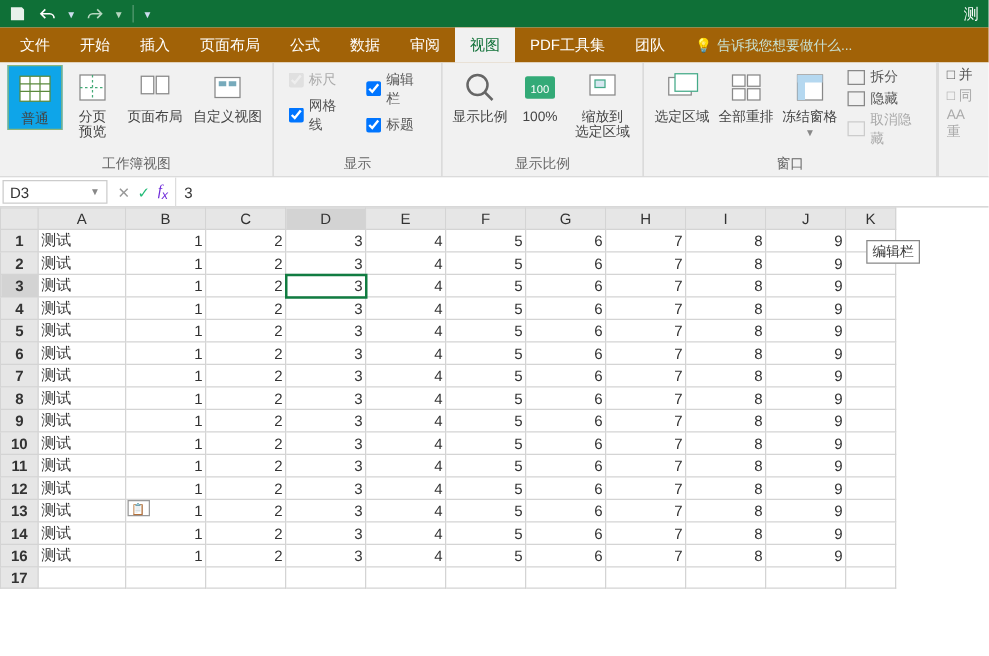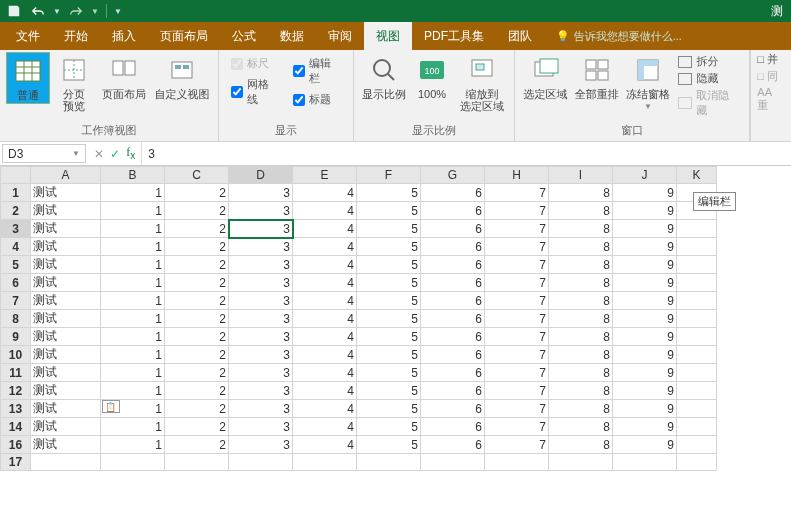--- a/index.html
+++ b/index.html
@@ -30,21 +30,21 @@
 .win-item { display: flex; align-items: center; gap: 4px; }
 .win-ic { width: 14px; height: 12px; border: 1px solid #888; display: inline-block; }
 .rib-right { border-left: 1px solid #d4d4d4; padding: 2px 6px; display: flex; flex-direction: column; gap: 2px; font-size: 11px; color: #555; }
 
 .namebox-row { height: 24px; border-bottom: 1px solid #ccc; display: flex; align-items: stretch; background: #fff; }
 .namebox { width: 84px; border: 1px solid #ccc; margin: 2px; display: flex; align-items: center; padding: 0 5px; font-size: 12px; justify-content: space-between; }
 .namebox .dd { font-size: 8px; color: #888; }
 .fx-btns { display: flex; align-items: center; gap: 6px; padding: 0 6px; color: #888; font-size: 12px; }
 .fx-btns .x { color: #999; }
 .fx-btns .chk-ic { color: #2b7; }
-.fx { font-family: serif; color: #15803d; }
+.fx { font-style: italic; font-family: serif; color: #6d28d9; }
 .formula { flex: 1; display: flex; align-items: center; padding: 0 6px; border-left: 1px solid #ddd; }
 .fb-tooltip { position: absolute; right: 55px; top: 192px; background: #fff; border: 1px solid #888; padding: 1px 4px; font-size: 11px; z-index: 10; }
 
 .grid-wrap { position: relative; }
 .grid { border-collapse: collapse; table-layout: fixed; }
 .grid th, .grid td { border: 1px solid #d4d4d4; height: 17px; font-size: 12px; padding: 0 2px; background: #fff; }
 .grid thead th { background: #e6e6e6; font-weight: normal; text-align: center; color: #333; }
 .grid .rowhdr { background: #e6e6e6; text-align: center; width: 30px; color: #333; }
 .grid .corner { background: #e6e6e6; width: 30px; }
 .grid td.txt { text-align: left; }

